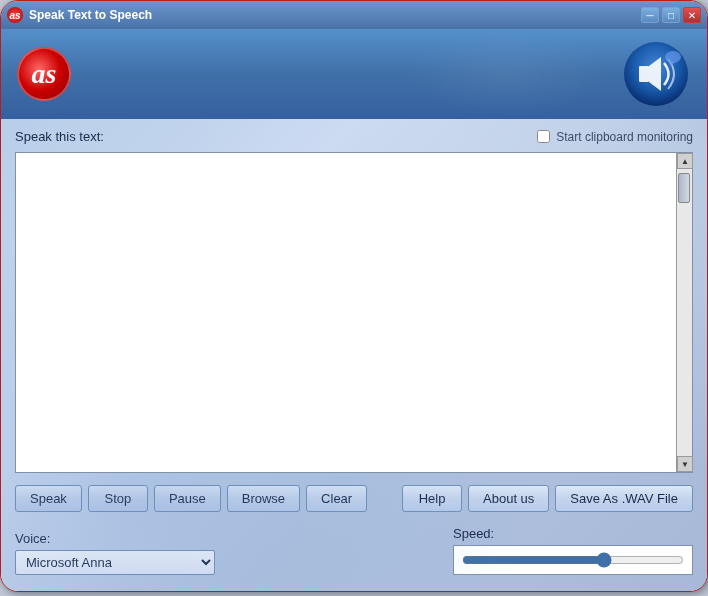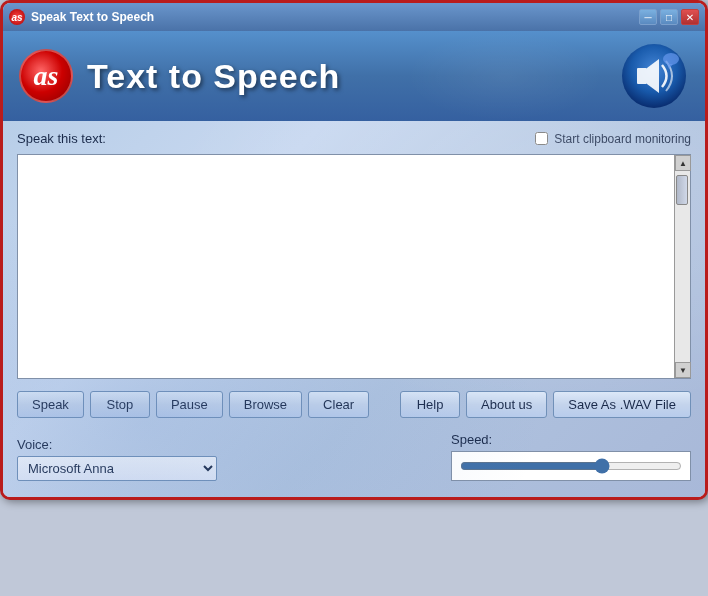--- a/index.html
+++ b/index.html
@@ -8,23 +8,23 @@
       font-family: 'Segoe UI', Tahoma, Arial, sans-serif;
       font-size: 13px;
       background: #c0c8d8;
       width: 708px;
       height: 596px;
       overflow: hidden;
     }
 
     .window {
       width: 708px;
-      height: 500px;
-      border: 3px solid #b91c1c;
-      border-radius: 10px;
+      height: 592px;
+      border: 1px solid #b91c1c;
+      border-radius: 18px;
       background: #d6e0ef;
       display: flex;
       flex-direction: column;
       overflow: hidden;
       box-shadow: 2px 2px 8px rgba(0,0,0,0.4);
     }
 
     
     .title-bar {
       background: linear-gradient(to bottom, #6a96cc, #4a72a8);
@@ -336,21 +336,20 @@
     </div>
     <div class="title-bar-controls">
       <div class="title-btn">─</div>
       <div class="title-btn">□</div>
       <div class="title-btn close">✕</div>
     </div>
   </div>
 
   <div class="header-banner">
     <div class="header-logo">as</div>
-    <div class="header-title">Text to Speech</div>
     <div class="header-swirl"></div>
 
     <div class="header-speaker">
       <svg class="speaker-svg" viewBox="0 0 70 70" xmlns="http://www.w3.org/2000/svg">
         <defs>
           <radialGradient id="speakerGrad" cx="50%" cy="40%" r="60%">
             <stop offset="0%" stop-color="#4488dd"></stop>
             <stop offset="60%" stop-color="#1155aa"></stop>
             <stop offset="100%" stop-color="#002266"></stop>
           </radialGradient>

